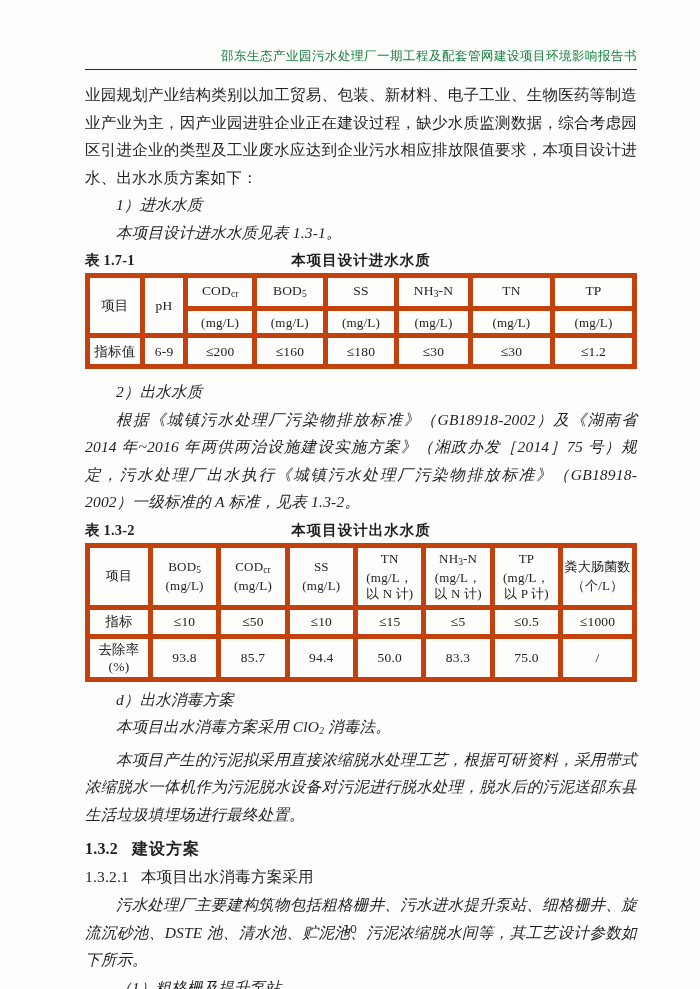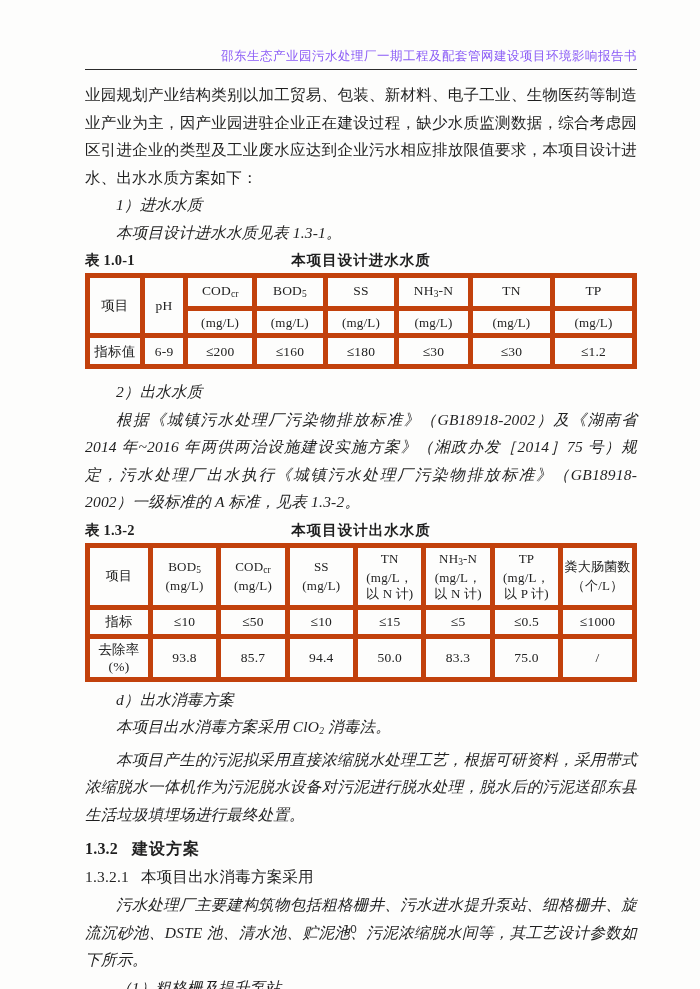--- a/index.html
+++ b/index.html
@@ -5,21 +5,21 @@
   html,body{margin:0;padding:0;background:#e8e8e8;}
   .page{
     width:700px;height:989px;position:relative;margin:0 auto;
     background:#fdfdfc;color:#1f1f1f;overflow:hidden;
     font-family:"Liberation Serif","DejaVu Serif",serif;
   }
   .margin-box{margin-left:85px;margin-right:63px;}
   .doc-header{
     padding-top:48px;padding-bottom:4px;
     border-bottom:1.5px solid #2b2b2b;
-    text-align:right;font-size:12.5px;letter-spacing:.5px;color:#8b5cf6;
+    text-align:right;font-size:12.5px;letter-spacing:.5px;color:#15803d;
   }
   .content{
     padding-top:11px;
     font-size:15.5px;line-height:27.5px;text-align:justify;
     letter-spacing:.2px;
   }
   p{margin:0;}
   .indent{text-indent:31px;font-style:italic;}
   sub{font-size:9.5px;vertical-align:-2px;letter-spacing:0;}
   .tbl-caption{
@@ -65,21 +65,21 @@
     </div>
 
     <div class="content">
 
       <p>业园规划产业结构类别以加工贸易、包装、新材料、电子工业、生物医药等制造业产业为主，因产业园进驻企业正在建设过程，缺少水质监测数据，综合考虑园区引进企业的类型及工业废水应达到企业污水相应排放限值要求，本项目设计进水、出水水质方案如下：</p>
 
       <p class="indent">1）进水水质</p>
       <p class="indent">本项目设计进水水质见表 1.3-1。</p>
 
       <div class="tbl-caption">
-        <span class="lbl">表 1.0-1</span>
+        <span class="lbl">表 1.7-1</span>
         <span class="ttl">本项目设计进水水质</span>
         <span></span>
       </div>
 
       <table class="t1">
         <colgroup>
           <col style="width:10%">
             <col style="width:8%">
             <col style="width:12.5%">
             <col style="width:13%">

